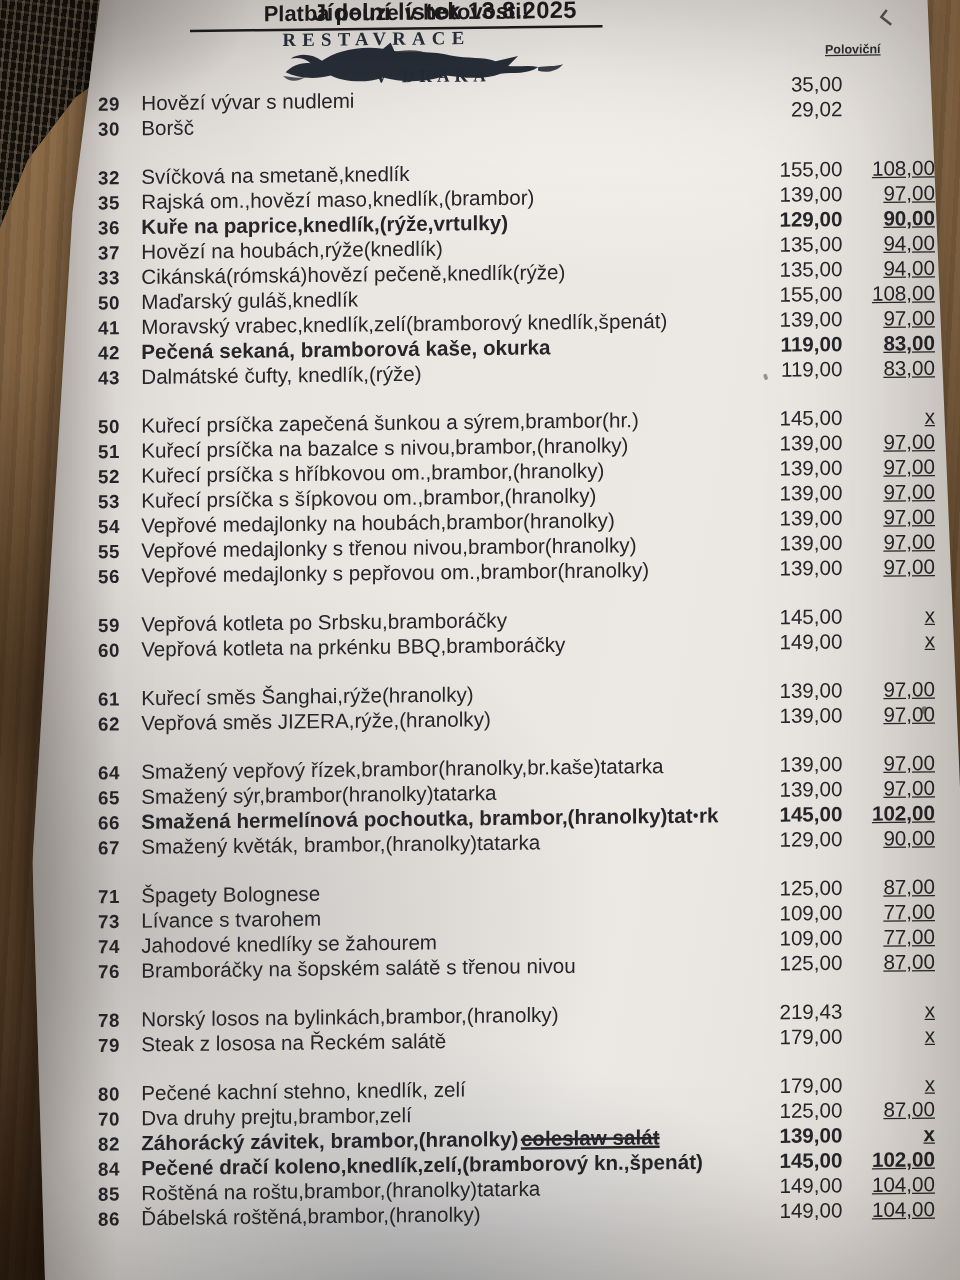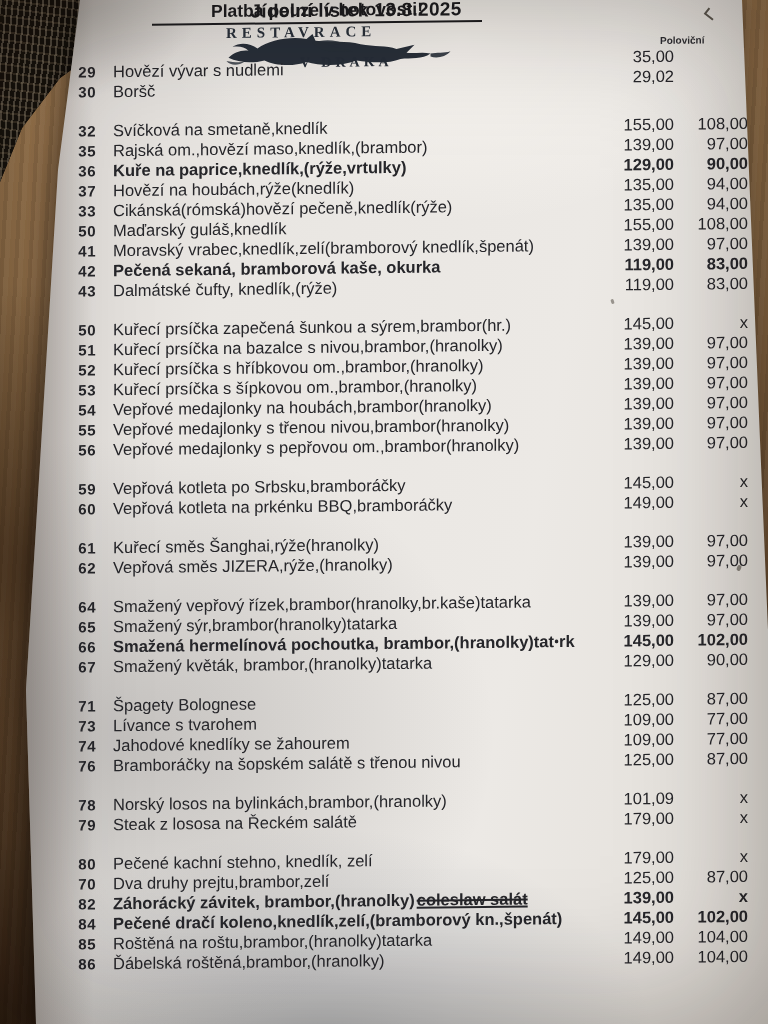--- a/index.html
+++ b/index.html
@@ -48,34 +48,34 @@
   }
   .logo-top {
     position:absolute; top:27px; left:226px; font-family:"Liberation Serif", serif;
     font-size:15px; font-weight:bold; letter-spacing:5px; color:#2a323c;
   }
   .logo-dragon { position:absolute; top:37px; left:222px; width:235px; height:44px; }
   .logo-bottom {
     position:absolute; top:58px; left:300px; font-family:"Liberation Serif", serif;
     font-size:14px; font-weight:bold; letter-spacing:4px; color:#262e38;
   }
-  .half-header { position:absolute; top:42px; left:660px; font-size:10px; font-weight:bold; color:#2e2e33; }
+  .half-header { position:absolute; top:42px; left:660px; font-size:10px; font-weight:bold; color:#2e2e33;text-decoration:underline; }
   .menu { position:absolute; top:62px; left:0; right:0; }
   .group { margin-bottom:19px; }
   .group:last-child { margin-bottom:0; }
   .row {
     display:flex; align-items:baseline; height:20px; line-height:20px;
     padding-left:46px; padding-right:20px; font-size:16.5px; white-space:nowrap;
   }
   .row.bold { font-weight:bold; }
   .num { width:50px; text-align:right; font-weight:600; font-size:15px; letter-spacing:0.5px; flex:none; }
   .name { flex:1 1 auto; margin-left:17px; min-width:0; overflow:visible; }
   .struck { text-decoration: underline line-through; text-decoration-thickness:2px; margin-left:2px; }
-  .full { width:78px; text-align:right; flex:none; }
-  .half { width:74px; text-align:right; flex:none; }
+  .full { width:78px; text-align:right; flex:none;margin-top:12px; }
+  .half { width:74px; text-align:right; flex:none;text-decoration:underline; }
   .group:first-child .full, .group:first-child .half { transform: translateY(-9px); }
   .footer-row { margin-top:3px; padding-left:152px; }
   .footer-text {
     display:inline-block; width:330px; text-align:center; font-weight:bold; font-size:17.5px;
     border-bottom:2.5px solid #1d1d20; padding-bottom:1px; color:#1d1d20;
   }
   .speck { position:absolute; pointer-events:none; }
   .speck1 { left:705px; top:10px; width:9px; height:6px; border-left:2px solid rgba(58,52,44,0.8); border-bottom:2px solid rgba(58,52,44,0.8); transform:rotate(38deg); }
   .speck2 { left:737px; top:565px; width:4px; height:6px; background:rgba(60,54,46,0.55); transform:rotate(24deg); border-radius:2px; }
   .speck3 { left:611px; top:299px; width:3px; height:5px; background:rgba(70,64,56,0.5); transform:rotate(-20deg); border-radius:2px; }
@@ -299,21 +299,21 @@
     <span class="num">76</span>
     <span class="name"><span>Bramboráčky na šopském salátě s třenou nivou</span></span>
     <span class="full">125,00</span>
     <span class="half">87,00</span>
   </div>
             </div>
             <div class="group">
               <div class="row">
     <span class="num">78</span>
     <span class="name"><span>Norský losos na bylinkách,brambor,(hranolky)</span></span>
-    <span class="full">101,09</span>
+    <span class="full">219,43</span>
     <span class="half">x</span>
   </div>
               <div class="row">
     <span class="num">79</span>
     <span class="name"><span>Steak z lososa na Řeckém salátě</span></span>
     <span class="full">179,00</span>
     <span class="half">x</span>
   </div>
             </div>
             <div class="group">

